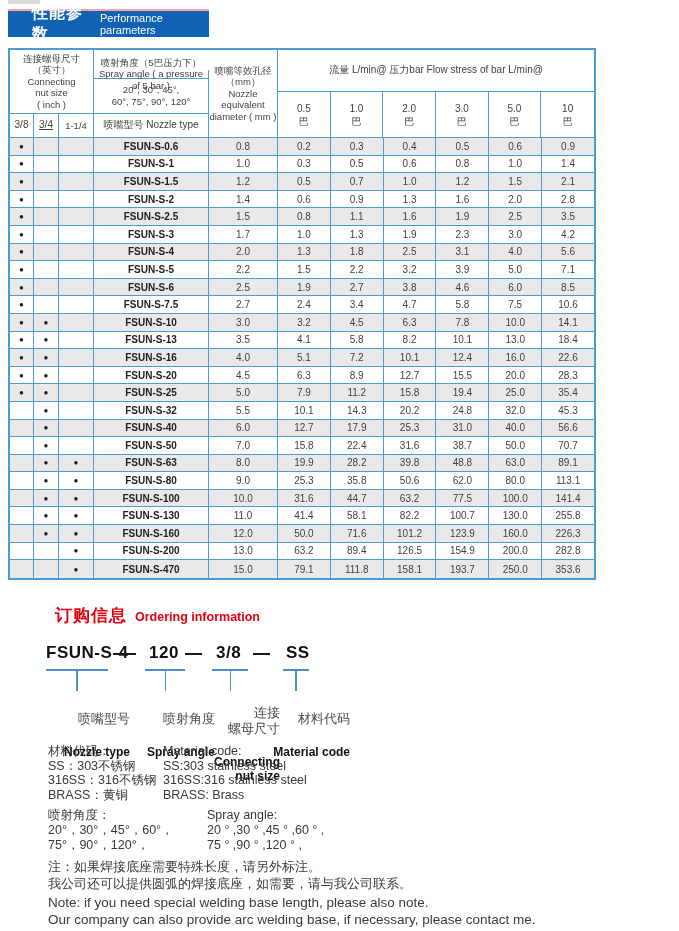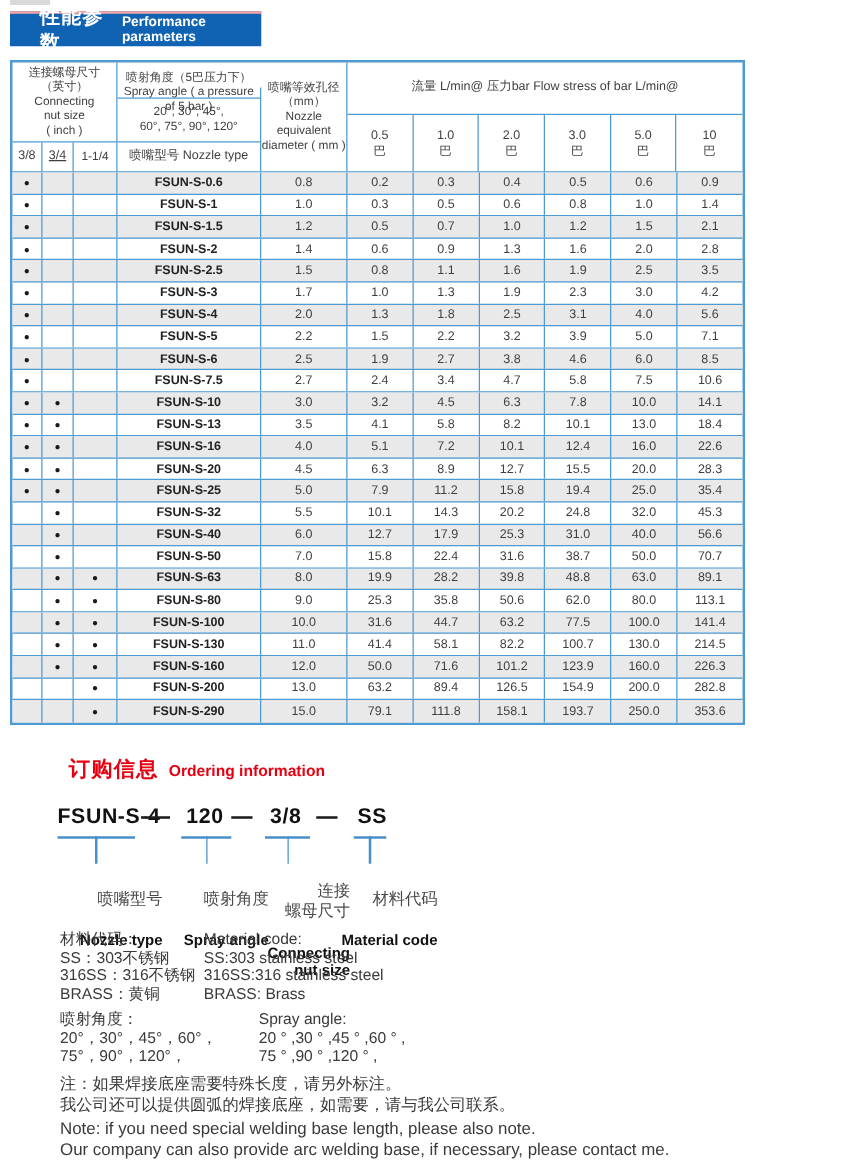--- a/index.html
+++ b/index.html
@@ -13,21 +13,21 @@
   *{margin:0;padding:0;box-sizing:border-box;}
   html,body{background:#fff;}
   body{font-family:"Liberation Sans","DejaVu Sans",sans-serif;color:var(--ink);}
   .page{position:relative;width:679px;height:931px;background:#fff;overflow:hidden;}
   .corner-strip{position:absolute;left:8px;top:0;width:32px;height:4px;background:#d9d9d9;}
 
   
   .banner{position:absolute;left:8px;top:9px;width:201px;height:28px;background:var(--banner);
           border-top:2px solid #fca5a5;display:flex;align-items:center;gap:7px;padding-left:24px;}
   .banner .zh{color:#fff;font-weight:bold;font-size:16px;letter-spacing:1px;}
-  .banner .en{color:#fff;font-weight:bold;font-size:11px;}
+  .banner .en{color:#fff;font-weight:normal;font-size:11px;}
 
   
   .ptable{position:absolute;left:8px;top:48px;width:588px;border:2px solid var(--tblue);background:#fff;}
   .thead{display:grid;grid-template-columns:24px 25px 35px 115px 69px repeat(6,1fr);
          grid-template-rows:29px 13px 22px 23px;border-bottom:1px solid var(--tblue);}
   .hcell{display:flex;align-items:center;justify-content:center;text-align:center;
          font-size:9.5px;line-height:1.22;color:#3f3f3f;white-space:pre-line;}
   .br{border-right:1px solid var(--tblue);}
   .bb{border-bottom:1px solid var(--tblue);}
   .h-nut{grid-column:1/4;grid-row:1/4;}
@@ -411,21 +411,21 @@
           <div class="tcell c-d1 dotc"></div>
           <div class="tcell c-d2 dotc">●</div>
           <div class="tcell c-d3 dotc">●</div>
           <div class="tcell c-name">FSUN-S-130</div>
           <div class="tcell c-dia">11.0</div>
           <div class="tcell c-f">41.4</div>
           <div class="tcell c-f">58.1</div>
           <div class="tcell c-f">82.2</div>
           <div class="tcell c-f">100.7</div>
           <div class="tcell c-f">130.0</div>
-          <div class="tcell c-f">214.5</div>
+          <div class="tcell c-f">255.8</div>
         </div>
         <div class="trow odd">
           <div class="tcell c-d1 dotc"></div>
           <div class="tcell c-d2 dotc">●</div>
           <div class="tcell c-d3 dotc">●</div>
           <div class="tcell c-name">FSUN-S-160</div>
           <div class="tcell c-dia">12.0</div>
           <div class="tcell c-f">50.0</div>
           <div class="tcell c-f">71.6</div>
           <div class="tcell c-f">101.2</div>
@@ -443,21 +443,21 @@
           <div class="tcell c-f">89.4</div>
           <div class="tcell c-f">126.5</div>
           <div class="tcell c-f">154.9</div>
           <div class="tcell c-f">200.0</div>
           <div class="tcell c-f">282.8</div>
         </div>
         <div class="trow odd">
           <div class="tcell c-d1 dotc"></div>
           <div class="tcell c-d2 dotc"></div>
           <div class="tcell c-d3 dotc">●</div>
-          <div class="tcell c-name">FSUN-S-290</div>
+          <div class="tcell c-name">FSUN-S-470</div>
           <div class="tcell c-dia">15.0</div>
           <div class="tcell c-f">79.1</div>
           <div class="tcell c-f">111.8</div>
           <div class="tcell c-f">158.1</div>
           <div class="tcell c-f">193.7</div>
           <div class="tcell c-f">250.0</div>
           <div class="tcell c-f">353.6</div>
         </div>
       </div>
   </div>

